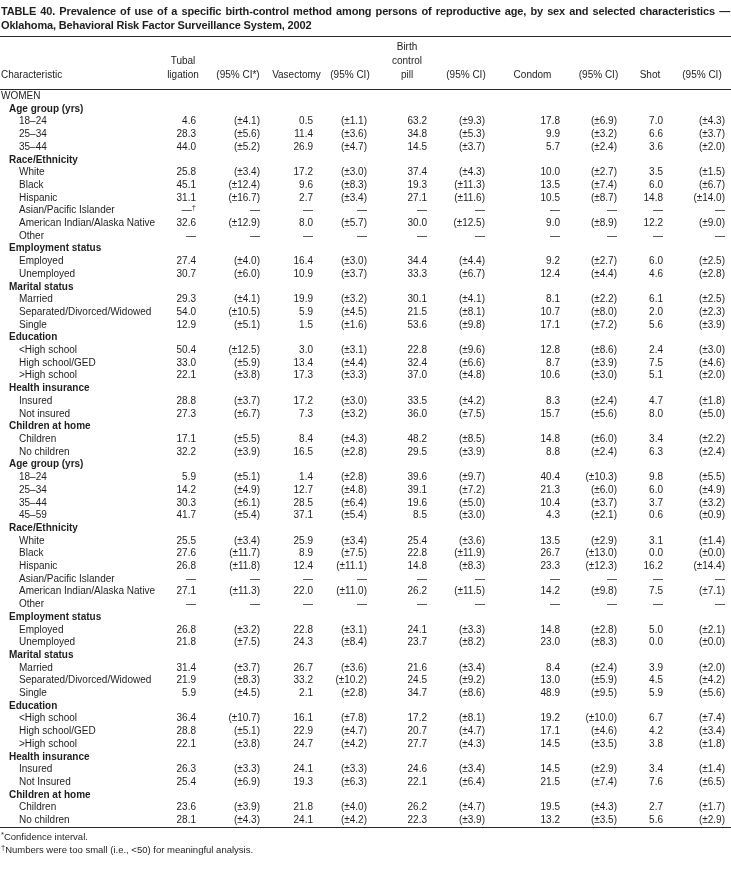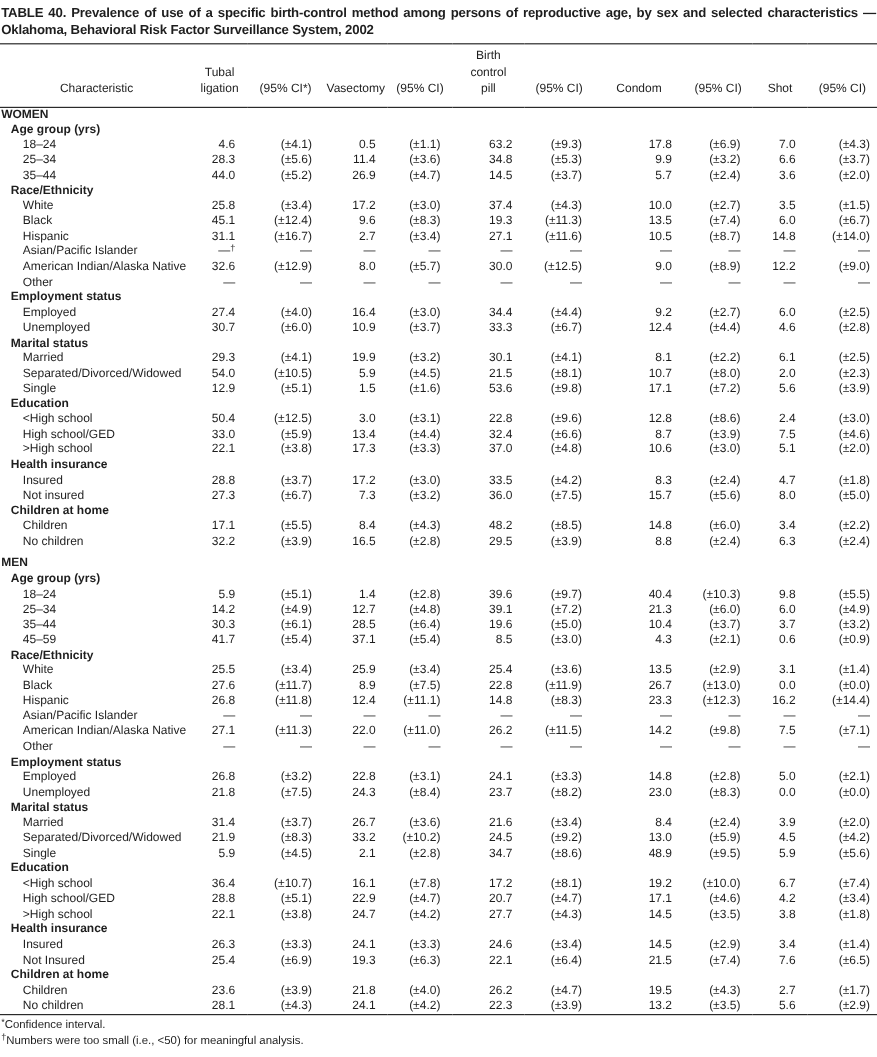--- a/index.html
+++ b/index.html
@@ -17,28 +17,28 @@
     width: 731px; table-layout: fixed; border-collapse: collapse;
     margin-top: 4px;
     border-bottom: 1.5px solid #2a2a2a;
   }
   thead { border-top: 1.5px solid #2a2a2a; border-bottom: 1.5px solid #2a2a2a; }
   thead th {
     font-size: 10px; font-weight: normal; vertical-align: bottom;
     text-align: center; white-space: pre-line; line-height: 14px;
     padding: 3px 0 7px 0;
   }
-  thead th.char { text-align: center; padding-left: 1px; }
+  thead th.char { text-align: left; padding-left: 1px; }
   tbody td {
     font-size: 10px; line-height: 12.7px; padding: 0;
     white-space: nowrap; vertical-align: bottom;
   }
   td.num { text-align: right; padding-right: 10px; }
   td.num.last { padding-right: 6px; }
-  tr.section > td { font-weight: bold; padding-left: 1px; margin-left: 39px; }
+  tr.section > td { font-weight: normal; padding-left: 1px; margin-left: 39px; }
   tr.men-start > td { padding-top: 6px; }
   tr.group > td { font-weight: bold; padding-left: 9px; }
   td.rowlabel { padding-left: 19px; }
   sup { font-size: 7.5px; line-height: 0; vertical-align: 3px; }
   .footnotes { font-size: 9.5px; line-height: 13px; padding: 2px 0 0 1px; color: #1e1e1e; }
   .footnotes .fn span { margin-left: 0; }
 </style>
 </head>
 <body>
 
@@ -369,23 +369,20 @@
           <td class="num">(±3.9)</td>
           <td class="num">16.5</td>
           <td class="num">(±2.8)</td>
           <td class="num">29.5</td>
           <td class="num">(±3.9)</td>
           <td class="num">8.8</td>
           <td class="num">(±2.4)</td>
           <td class="num">6.3</td>
           <td class="num last">(±2.4)</td>
         </tr>
-        <tr class="section men-start">
-          <td colspan="11">MEN</td>
-        </tr>
         <tr class="group">
           <td colspan="11">Age group (yrs)</td>
         </tr>
         <tr>
           <td class="rowlabel">18–24</td>
           <td class="num">5.9</td>
           <td class="num">(±5.1)</td>
           <td class="num">1.4</td>
           <td class="num">(±2.8)</td>
           <td class="num">39.6</td>

